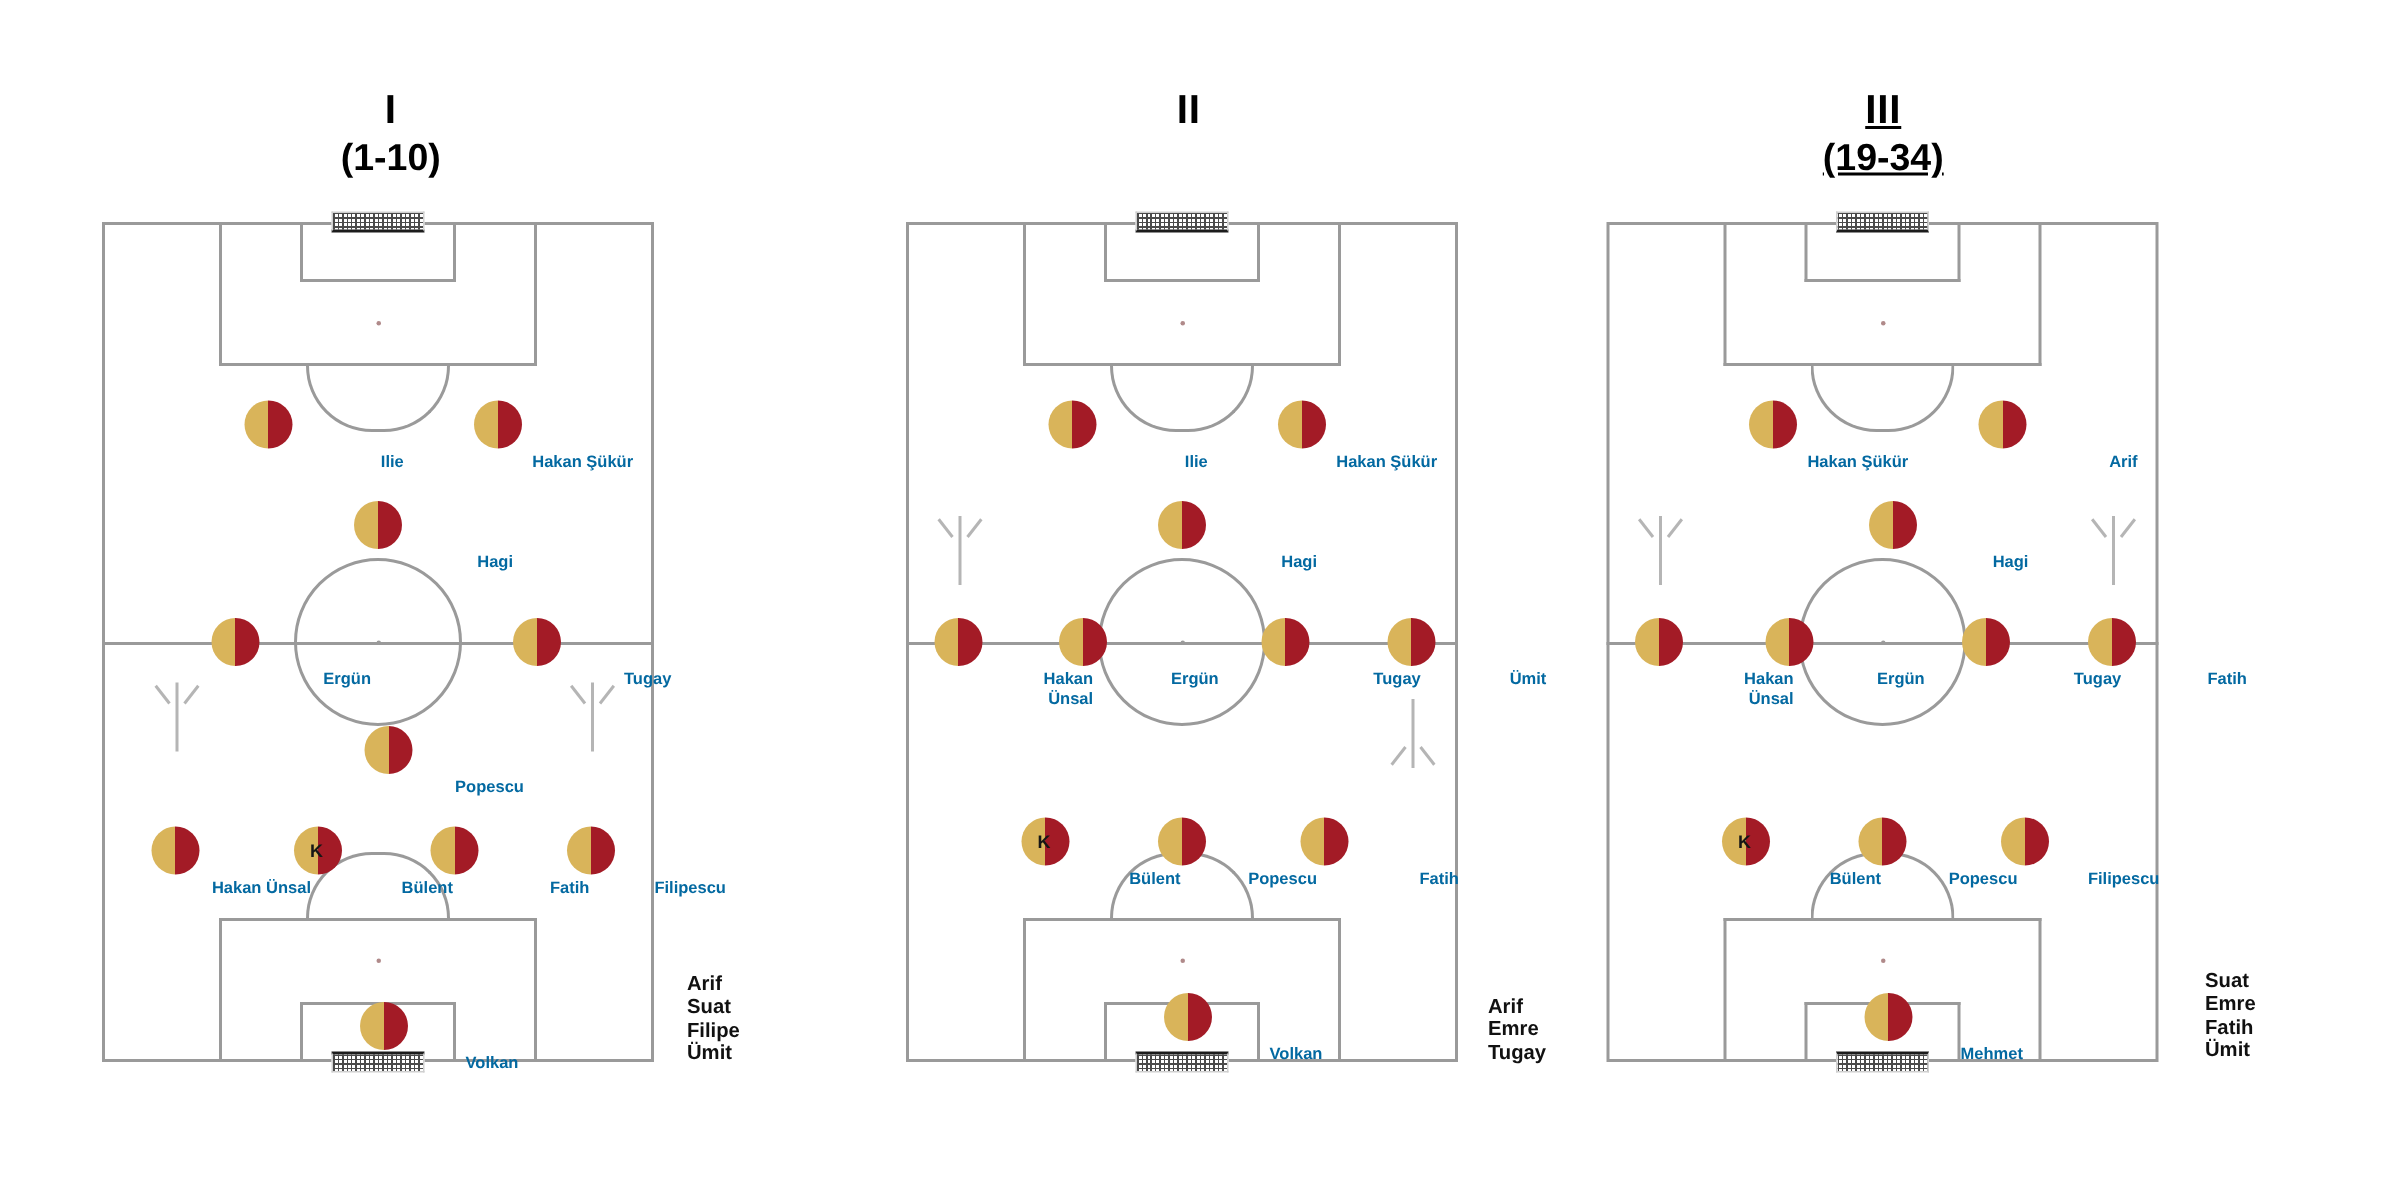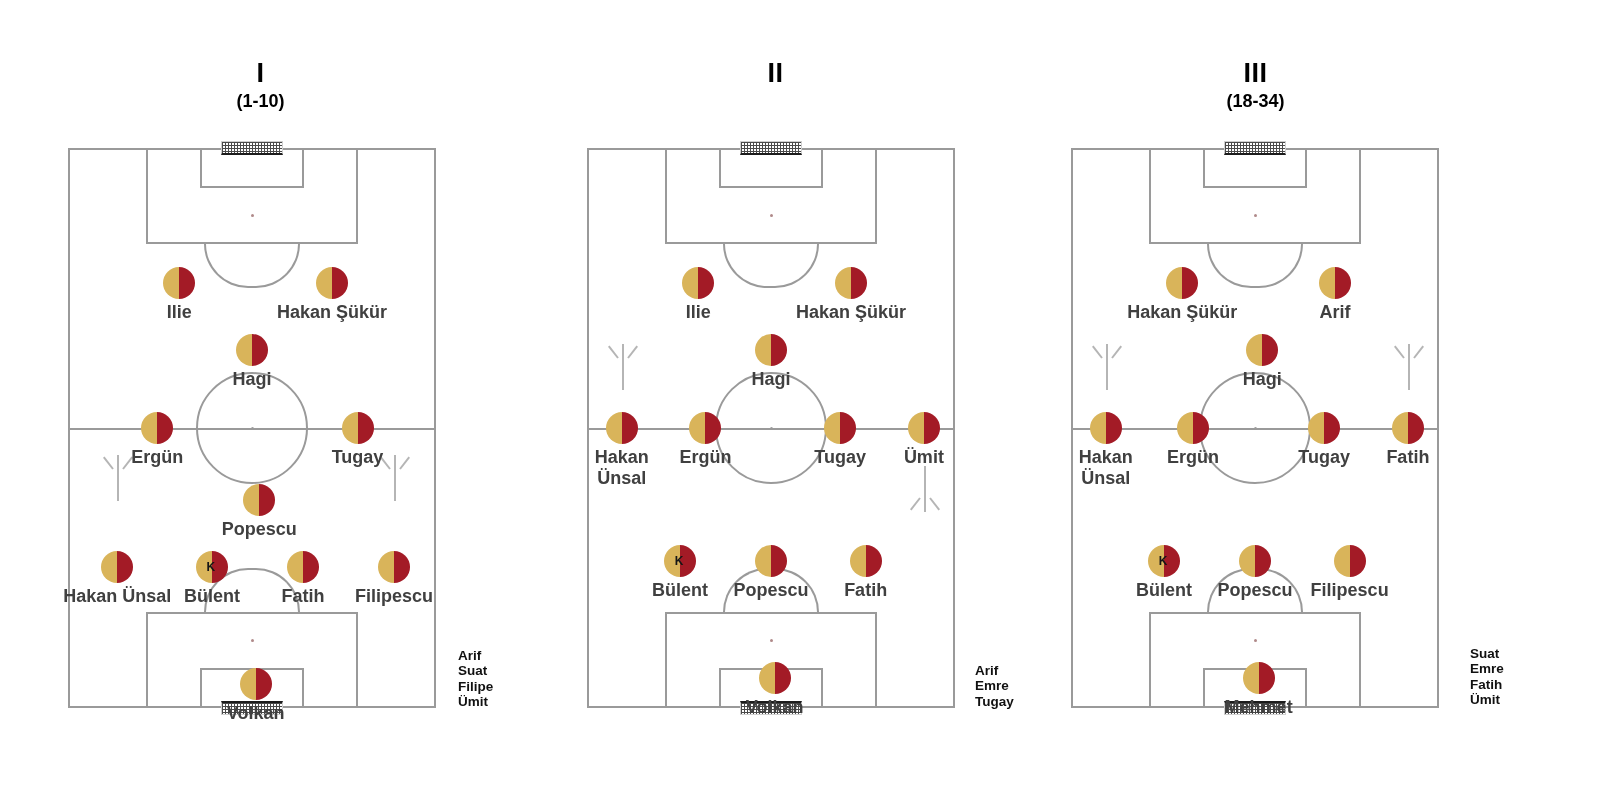--- a/index.html
+++ b/index.html
@@ -22,43 +22,43 @@
   }
 
   
   .panel {
     position: absolute;
     top: 0;
     width: 500px;
     height: 800px;
   }
   .panel-1 { left: 8px; }
-  .panel-2 { left: 535px; }
+  .panel-2 { left: 552px; }
   .panel-3 { left: 1018px; }
 
   .panel-heading {
     position: absolute;
     top: 58px;
     left: 0;
     width: 385px;
     text-align: center;
     color: #000000;
     font-weight: bold;
     line-height: 1.16;
   }
   .panel-1 .panel-heading { left: 60px; }
   .panel-2 .panel-heading { left: 48px; }
-  .panel-3 .panel-heading { left: 45px; }
+  .panel-3 .panel-heading { left: 45px; text-decoration: underline; }
 
   .panel-roman {
     font-size: 27px;
     letter-spacing: 0.5px;
   }
   .panel-range {
-    font-size: 18px;
+    font-size: 25px;
     margin-top: 2px;
   }
 
   
   .pitch {
     position: absolute;
     top: 148px;
     width: 368px;
     height: 560px;
     border: 2px solid #9a9a9a;
@@ -197,24 +197,24 @@
     font-weight: bold;
     color: #161616;
     line-height: 1;
     transform: translateX(-1px);
   }
   .player-name {
     position: absolute;
     left: -90px;
     top: 19px;
     width: 180px;
-    text-align: center;
-    font-size: 18px;
+    text-align: right;
+    font-size: 11px;
     font-weight: bold;
-    color: #404040;
+    color: #0369a1;
     line-height: 1.14;
     white-space: pre-line;
   }
 
   
   .arrow {
     position: absolute;
     width: 2px;
     height: 46px;
     background: #b5b5b5;
@@ -395,21 +395,21 @@
       </div>
       <div class="subs">
         <div>Arif</div>
         <div>Emre</div>
         <div>Tugay</div>
       </div>
     </div>
     <div class="panel panel-3">
       <div class="panel-heading">
         <div class="panel-roman">III</div>
-        <div class="panel-range">(18-34)</div>
+        <div class="panel-range">(19-34)</div>
       </div>
       <div class="pitch">
         <div class="halfway-line"></div>
         <div class="center-circle"></div>
         <div class="center-spot"></div>
         <div class="penalty-box top"></div>
         <div class="penalty-box bottom"></div>
         <div class="goal-box top"></div>
         <div class="goal-box bottom"></div>
         <div class="penalty-arc top"></div>

